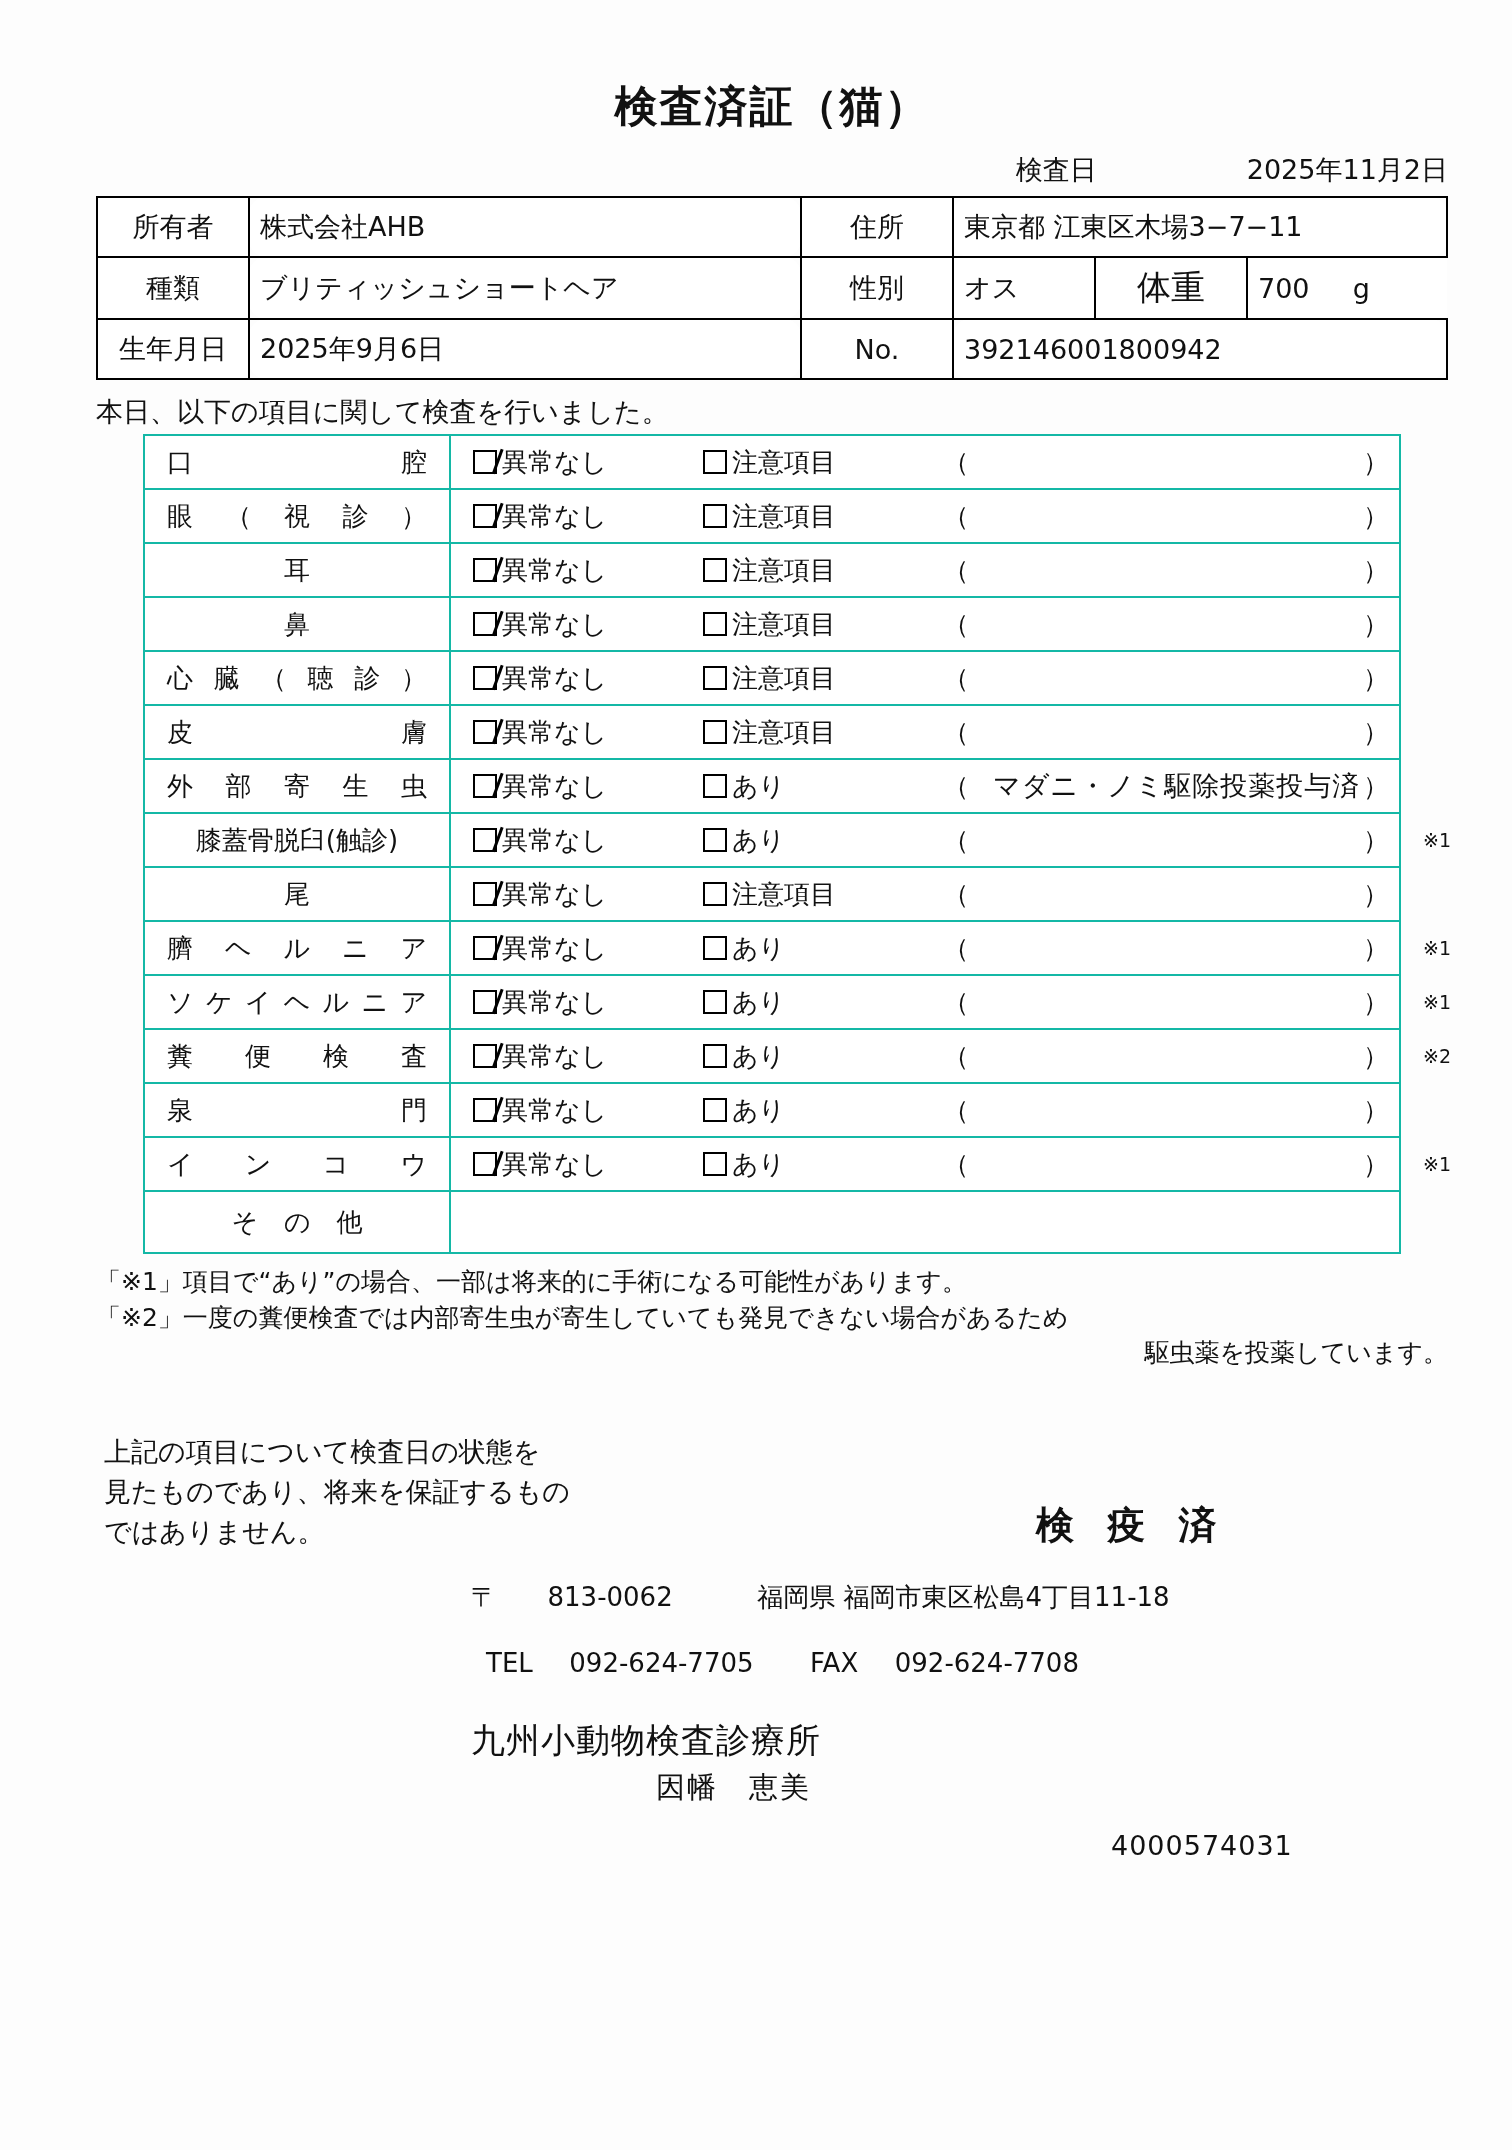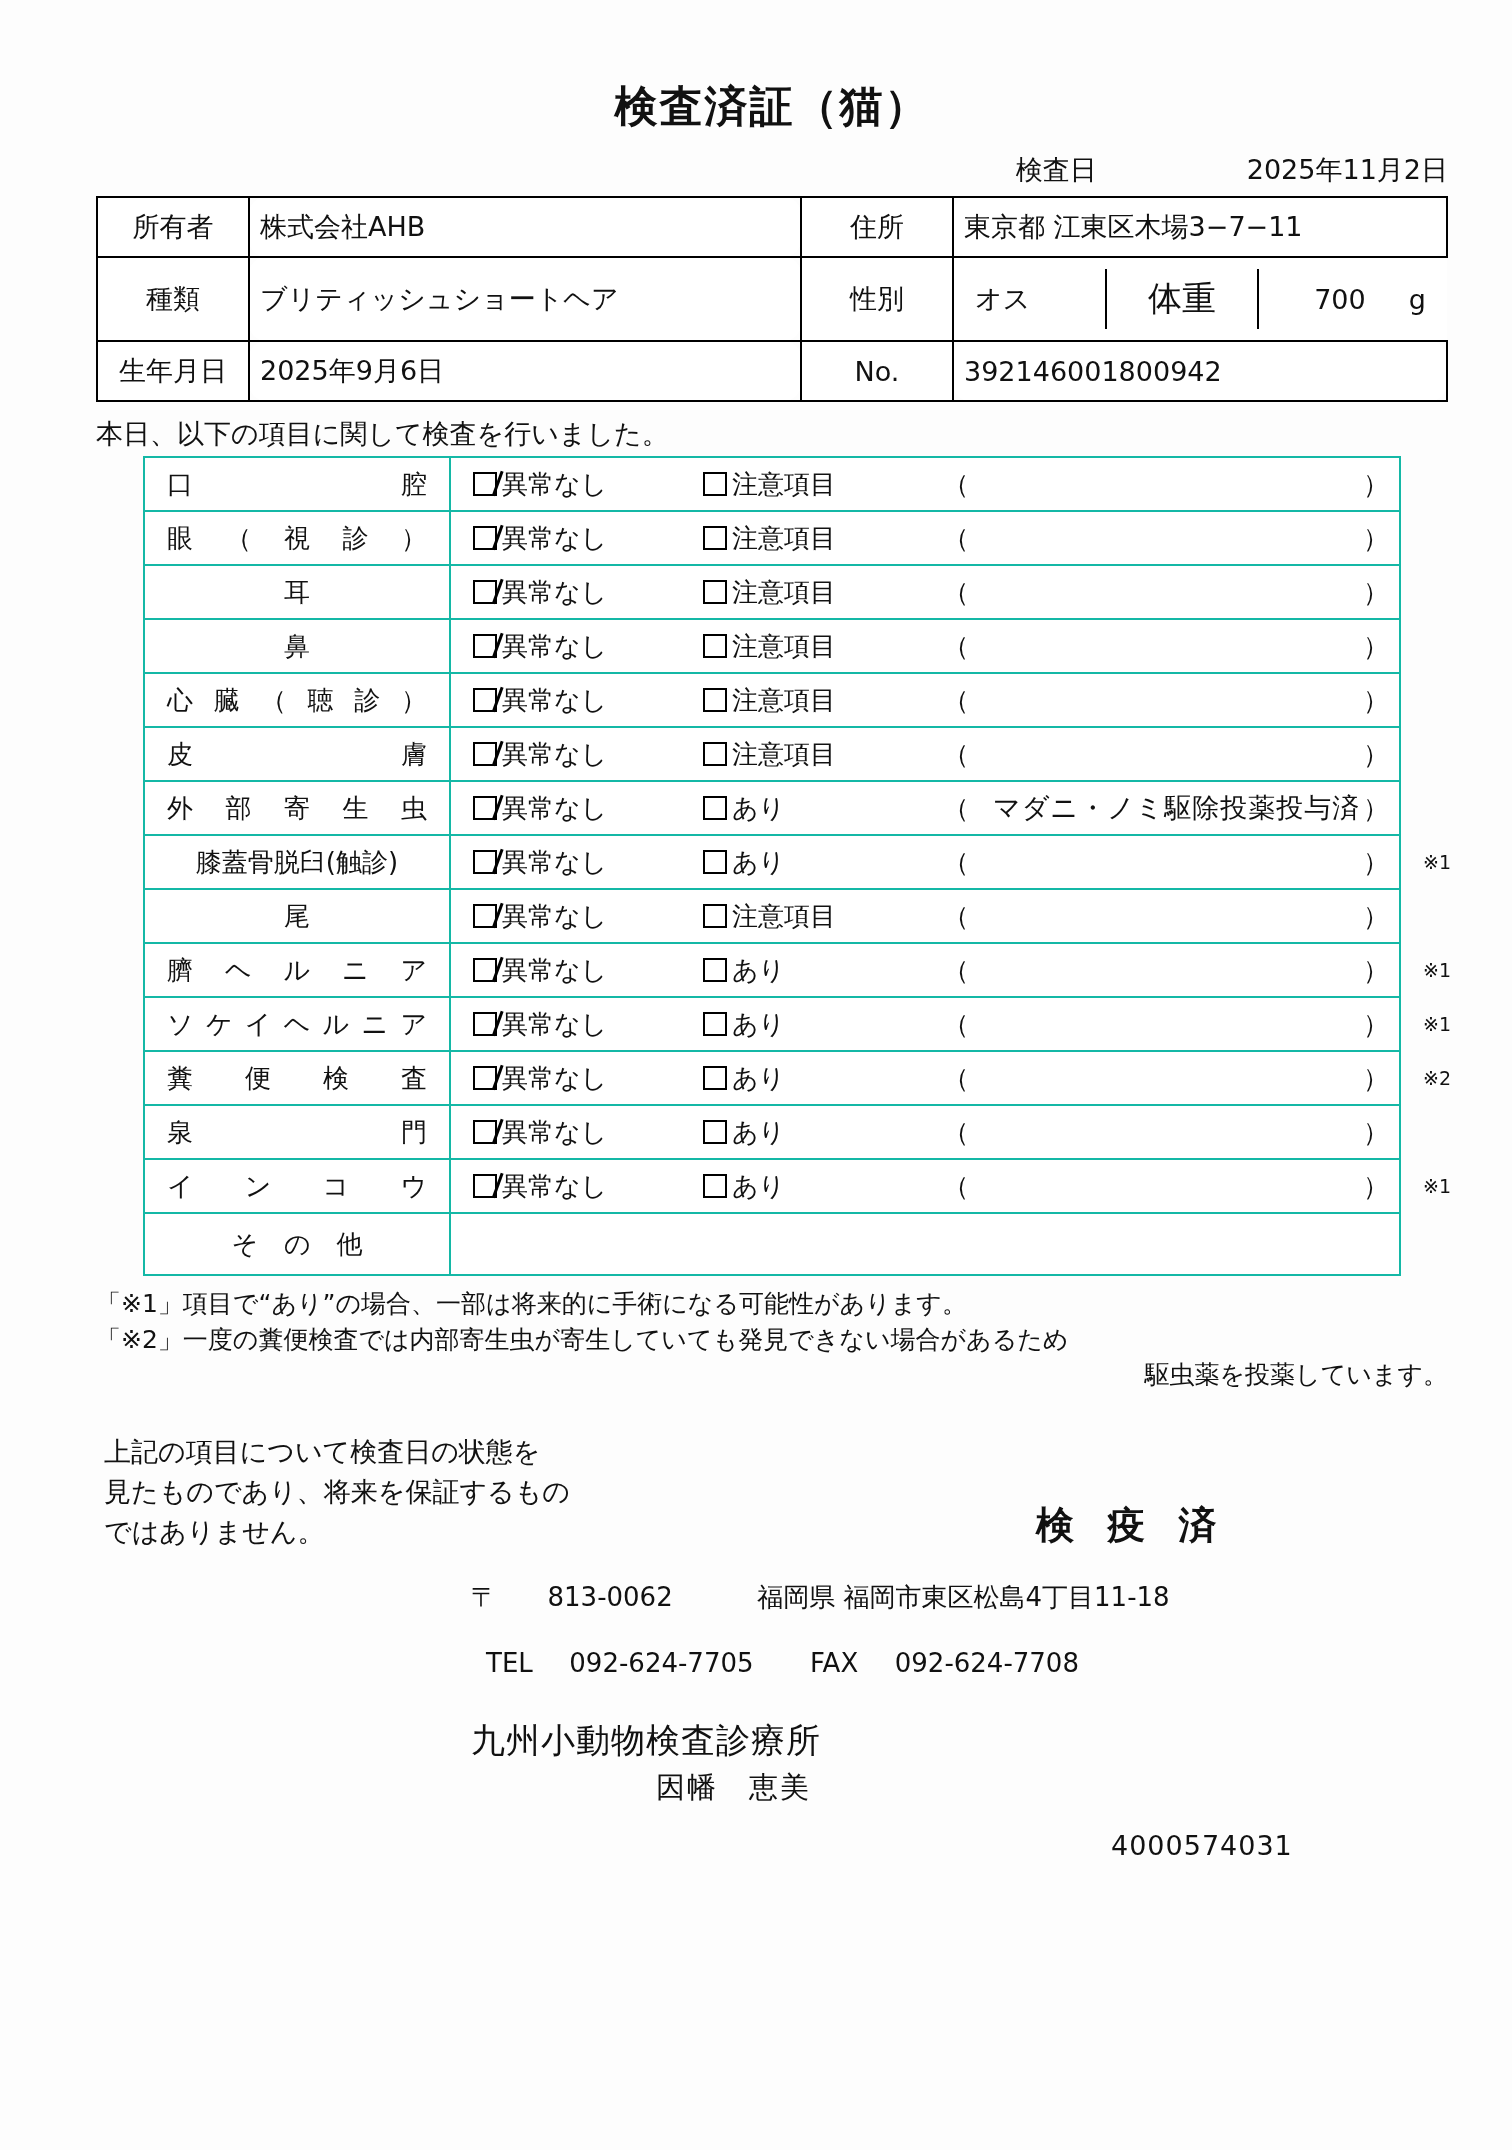--- a/index.html
+++ b/index.html
@@ -199,27 +199,27 @@
         <tr>
       <td class="lbl-cell" style="width:130px">所有者</td>
       <td class="val-cell" style="width:530px">株式会社AHB</td>
       <td class="lbl-cell" style="width:130px">住所</td>
       <td class="val-cell">東京都 江東区木場3−7−11</td>
     </tr>
     <tr>
       <td class="lbl-cell">種類</td>
       <td class="val-cell">ブリティッシュショートヘア</td>
       <td class="lbl-cell">性別</td>
-      <td style="padding:11px;border:none;">
+      <td style="padding:0;border:none;">
         <table style="border-collapse:collapse;width:100%;height:100%">
           <tbody>
                 <tr>
             <td style="border:2px solid #000;border-left:none;border-top:none;border-bottom:none;width:120px;font-size:27px;padding:7px 10px;height:44px;">オス</td>
             <td class="lbl-cell" style="border:2px solid #000;border-top:none;border-bottom:none;width:130px;font-size:34px;padding:7px 10px;">体重</td>
-            <td style="border:none;font-size:27px;padding:7px 10px;text-align:right;">
+            <td style="border:none;font-size:27px;padding:7px 10px;">
               <span>700</span>
               <span style="display:inline-block;width:26px"></span>
               <span>g</span>
             </td>
           </tr>
         </tbody>
             </table>
       </td>
     </tr>
     <tr>

